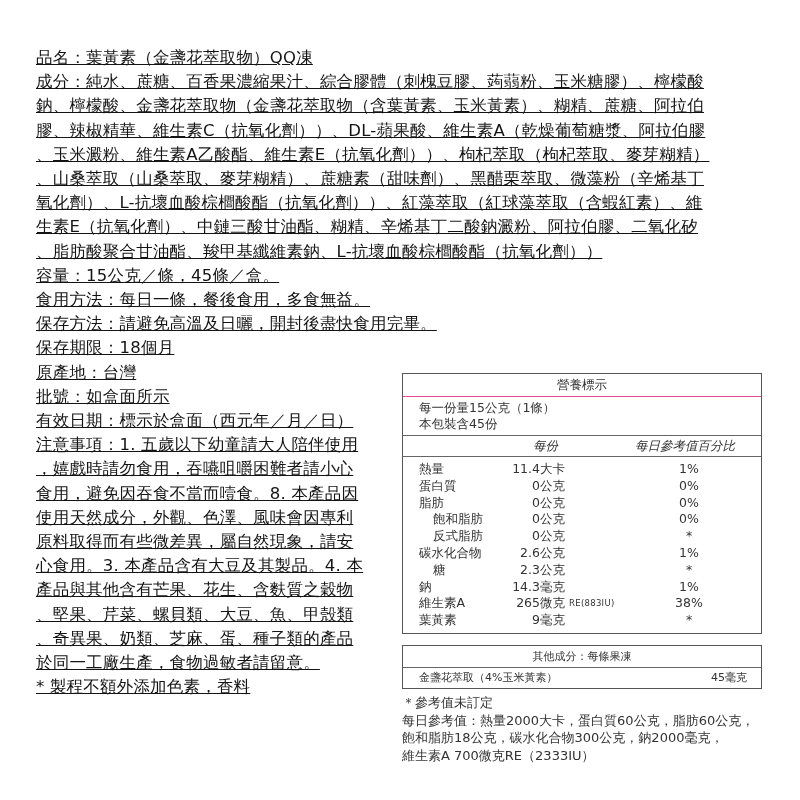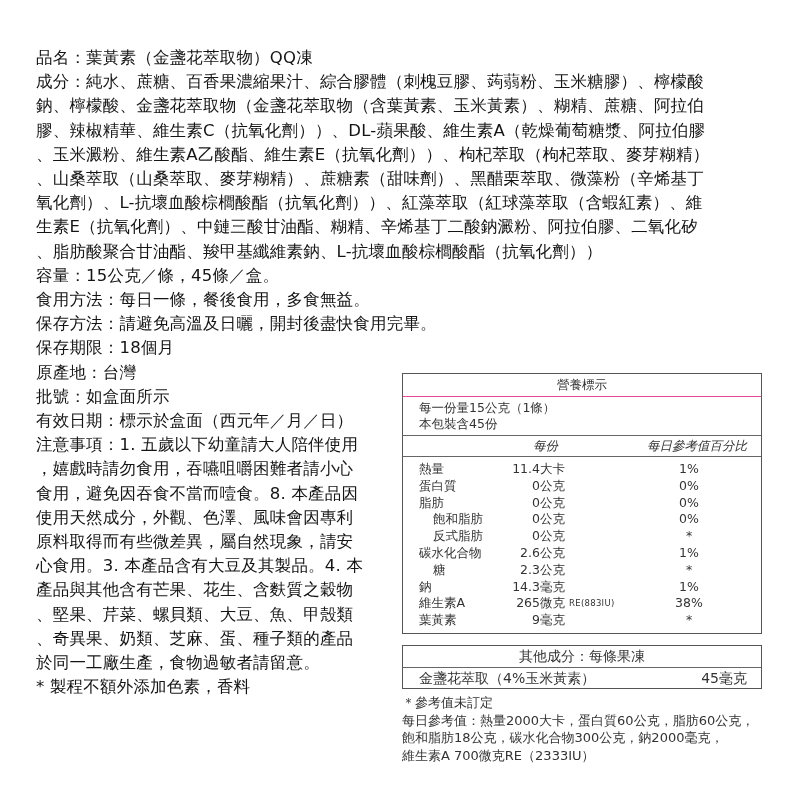--- a/index.html
+++ b/index.html
@@ -1,33 +1,33 @@
 <!DOCTYPE html>
 <html><head>
 <meta charset="utf-8">
 <style>
   html, body { margin:0; padding:0; background:#ffffff; }
   body { width:800px; height:800px; position:relative; overflow:hidden;
          font-family: "DejaVu Sans", "Liberation Sans", sans-serif; color:#111; }
   .left { position:absolute; left:36px; top:46px; width:738px; }
-  .line { font-size:16.5px; line-height:24.2px; white-space:nowrap; letter-spacing:0.2px; color:#141414; }
+  .line { font-size:16.5px; line-height:24.2px; white-space:nowrap; letter-spacing:0.2px; color:#141414;text-decoration:underline; }
   .narrow { width:340px; }
   .nut { position:absolute; left:402px; top:373px; width:358px; border:1.5px solid #555; font-size:12.5px; color:#333; }
   .nut .hdr { text-align:center; height:22px; line-height:22px; border-bottom:1px solid #ec4899; }
   .nut .serv { padding:3px 0 3px 16px; line-height:16px; border-bottom:1px solid #666; }
   .nut .colhdr { height:20px; line-height:20px; border-bottom:1px solid #666; position:relative;font-style:italic; }
   .nut .colhdr span { position:absolute; top:0; }
   .rows { padding:4px 0 4px 0; }
   .row { position:relative; height:16.8px; line-height:16.8px; }
   .row span { position:absolute; top:0; white-space:nowrap; }
   .row .n { left:16px; }
   .row .n.ind { left:30px; }
   .row .v { right:196px; text-align:right; }
   .row .p { left:262px; width:48px; text-align:center; }
-  .other { position:absolute; left:402px; top:645px; width:358px; border:1.5px solid #555; font-size:14px; color:#333; }
+  .other { position:absolute; left:402px; top:645px; width:358px; border:1.5px solid #555; font-size:11px; color:#333; }
   .other .hdr { text-align:center; height:21px; line-height:21px; border-bottom:1px solid #666; }
   .other .r { position:relative; height:20px; line-height:20px; }
   .other .r span { position:absolute; top:0; }
   .notes { position:absolute; left:402px; top:694px; font-size:13px; line-height:17.5px; color:#333; white-space:nowrap; }
 </style>
 </head>
 <body>
 
 <div class="left">
   <div class="line">品名：葉黃素（金盞花萃取物）QQ凍</div>
@@ -62,21 +62,21 @@
 </div>
 
 <div class="nut">
   <div class="hdr">營養標示</div>
   <div class="serv">
     <div>每一份量15公克（1條）</div>
     <div>本包裝含45份</div>
   </div>
   <div class="colhdr">
     <span style="left:130px;">每份</span>
-    <span style="left:244px;">每日參考值百分比</span>
+    <span style="left:232px;">每日參考值百分比</span>
   </div>
   <div class="rows">
     <div class="row">
       <span class="n">熱量</span>
       <span class="v">11.4大卡</span>
       <span class="p">1%</span>
     </div>
     <div class="row">
       <span class="n">蛋白質</span>
       <span class="v">0公克</span>

